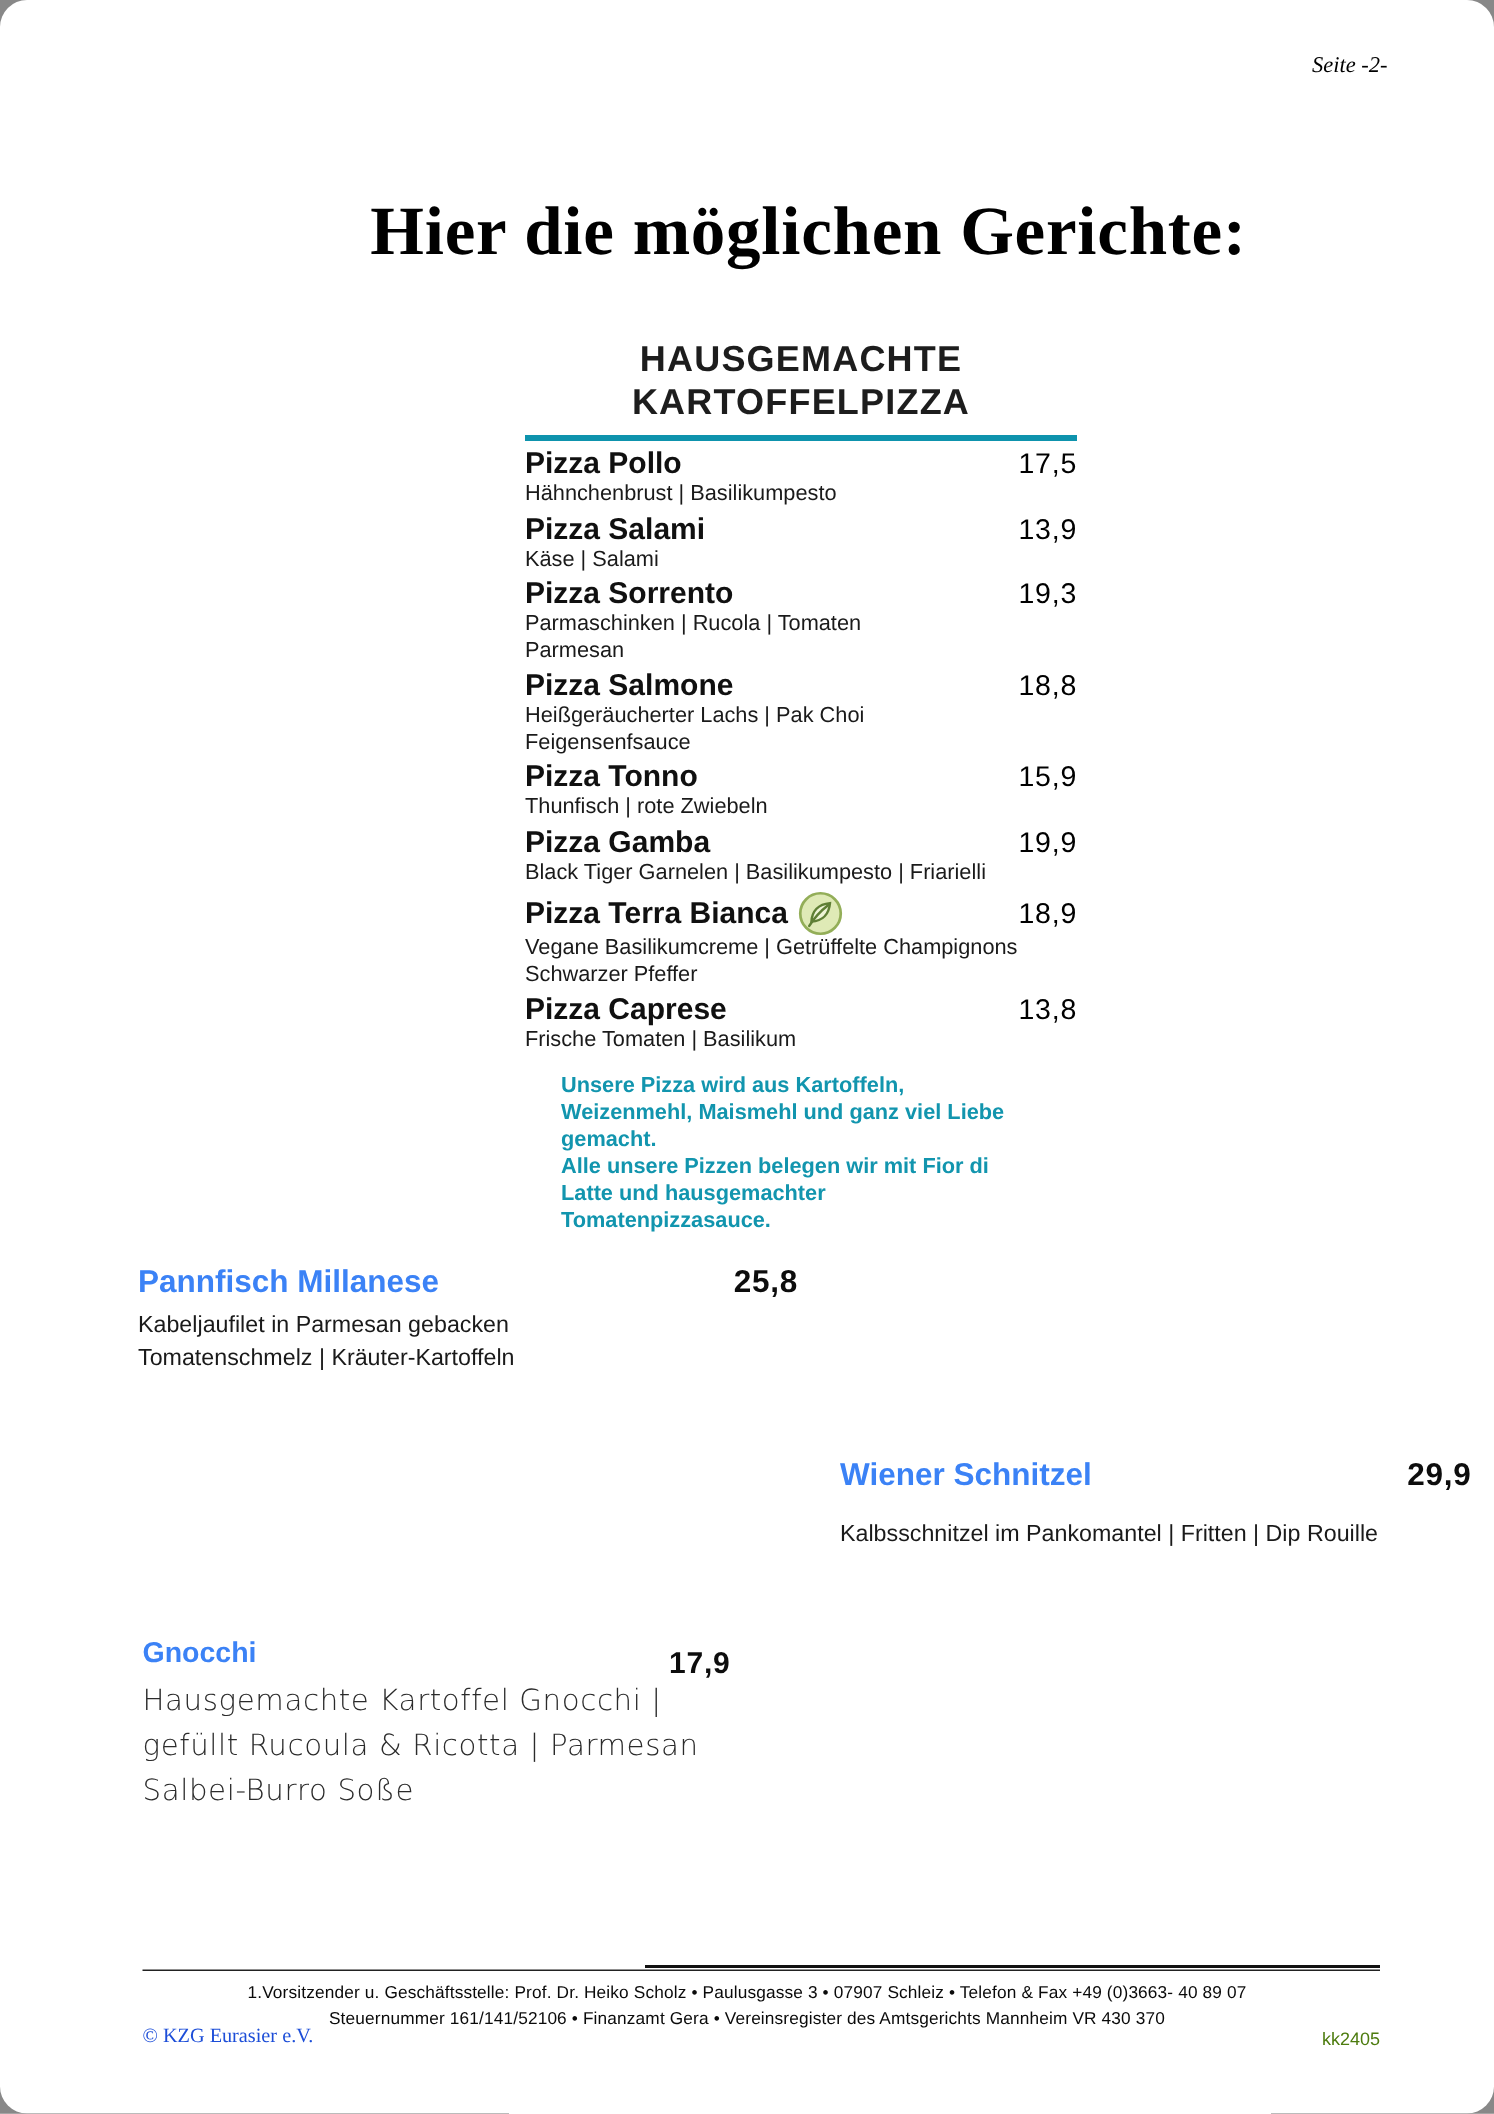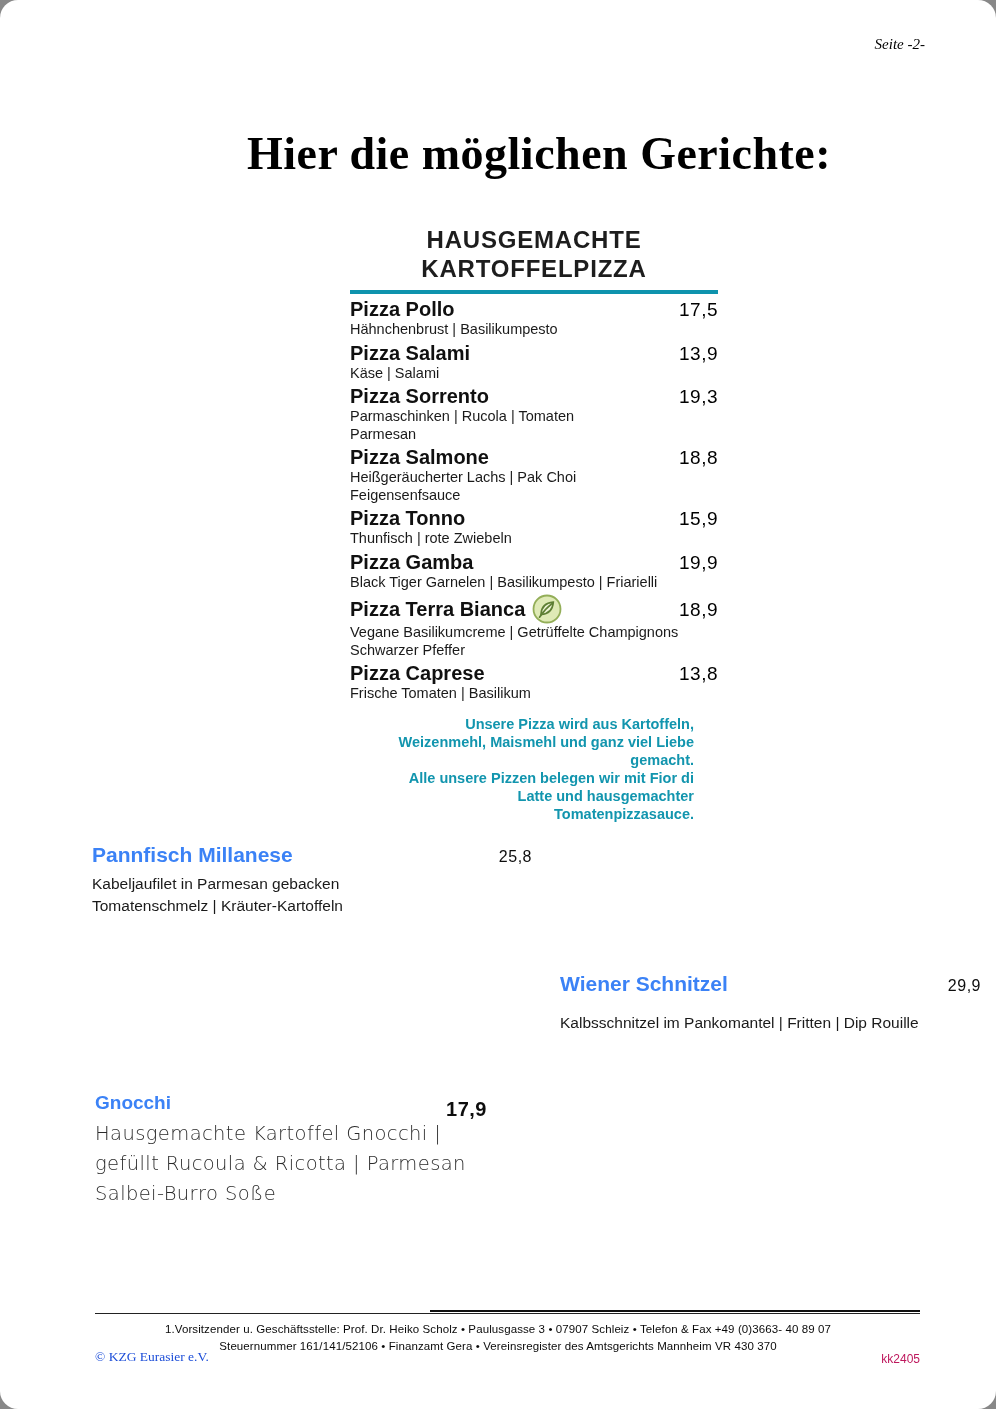--- a/index.html
+++ b/index.html
@@ -52,29 +52,29 @@
   .pizza-item-price{
     font-size:19px;font-weight:500;color:#000000;letter-spacing:0.5px;
   }
   .pizza-item-desc{
     font-size:14.5px;line-height:17.5px;font-weight:500;color:#1a1a1a;
     white-space:pre-line;
   }
   .vegan-badge{width:30px;height:30px;flex:0 0 auto;}
   .pizza-note{
     margin:12px auto 0 auto;width:320px;
-    text-align:right;
+    text-align:left;
     color:#1295ae;font-weight:700;font-size:14.5px;line-height:18px;
     white-space:pre-line;
   }
   
   .dish{position:absolute;}
   .dish-row{display:flex;align-items:baseline;justify-content:space-between;}
   .dish-name{font-weight:700;font-size:21px;color:#3b82f6;}
-  .dish-price{font-size:16px;font-weight:400;color:#0d0d0d;letter-spacing:0.5px;}
+  .dish-price{font-size:21px;font-weight:700;color:#0d0d0d;letter-spacing:0.5px;}
   .dish-desc{
     margin-top:6px;font-size:15.5px;line-height:22px;font-weight:500;color:#1a1a1a;
     white-space:pre-line;
   }
   #dish-pannfisch{left:92px;top:843px;width:440px;}
   #dish-schnitzel{left:560px;top:972px;width:421px;}
   #dish-schnitzel .dish-desc{margin-top:16px;}
   #dish-gnocchi{left:95px;top:1091px;width:392px;}
   #dish-gnocchi .dish-name{font-size:19px;}
   #dish-gnocchi .dish-price{font-size:20px;font-weight:700;position:relative;top:7px;}
@@ -94,21 +94,21 @@
     position:absolute;left:0;width:100%;text-align:center;
     font-size:11.5px;color:#0a0a0a;letter-spacing:0.1px;
   }
   #footer-line1{top:1323px;}
   #footer-line2{top:1340px;}
   .footer-copyright{
     position:absolute;left:95px;top:1349px;
     font-family:"Liberation Serif",serif;font-size:13.5px;color:#1d4ed8;
   }
   .footer-code{
-    position:absolute;right:76px;top:1352px;font-size:12px;color:#be185d;
+    position:absolute;right:76px;top:1352px;font-size:12px;color:#4d7c0f;
   }
 </style>
 </head>
 <body>
 
 <div class="page">
 
   <div class="page-label">Seite -2-</div>
 
   <h1 class="main-title">Hier die möglichen Gerichte:</h1>

